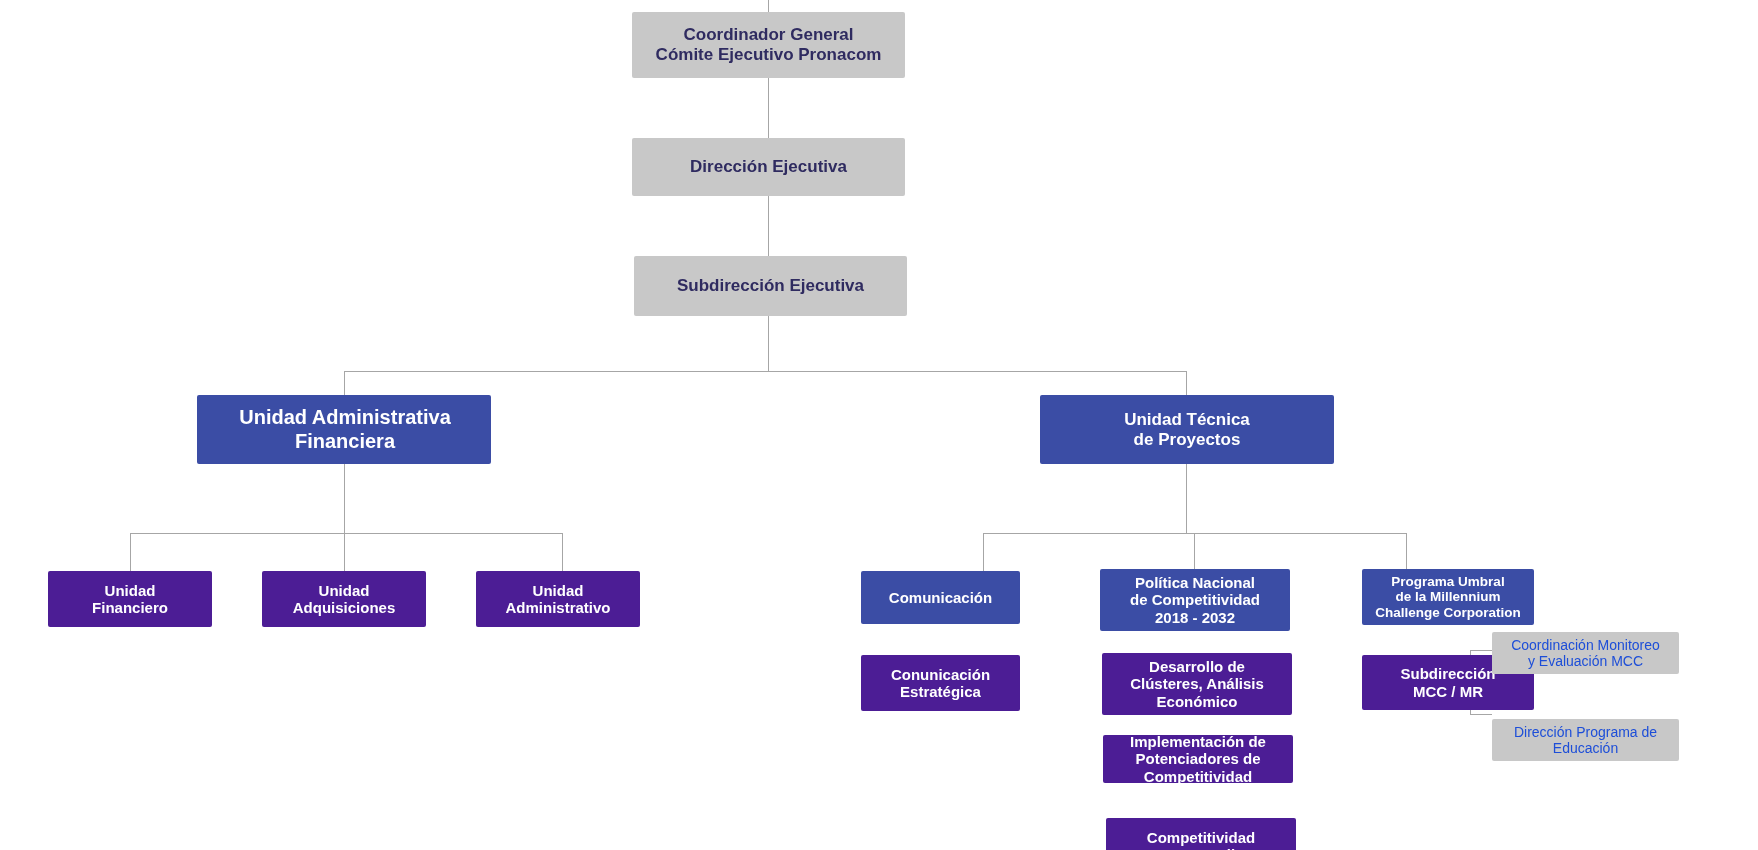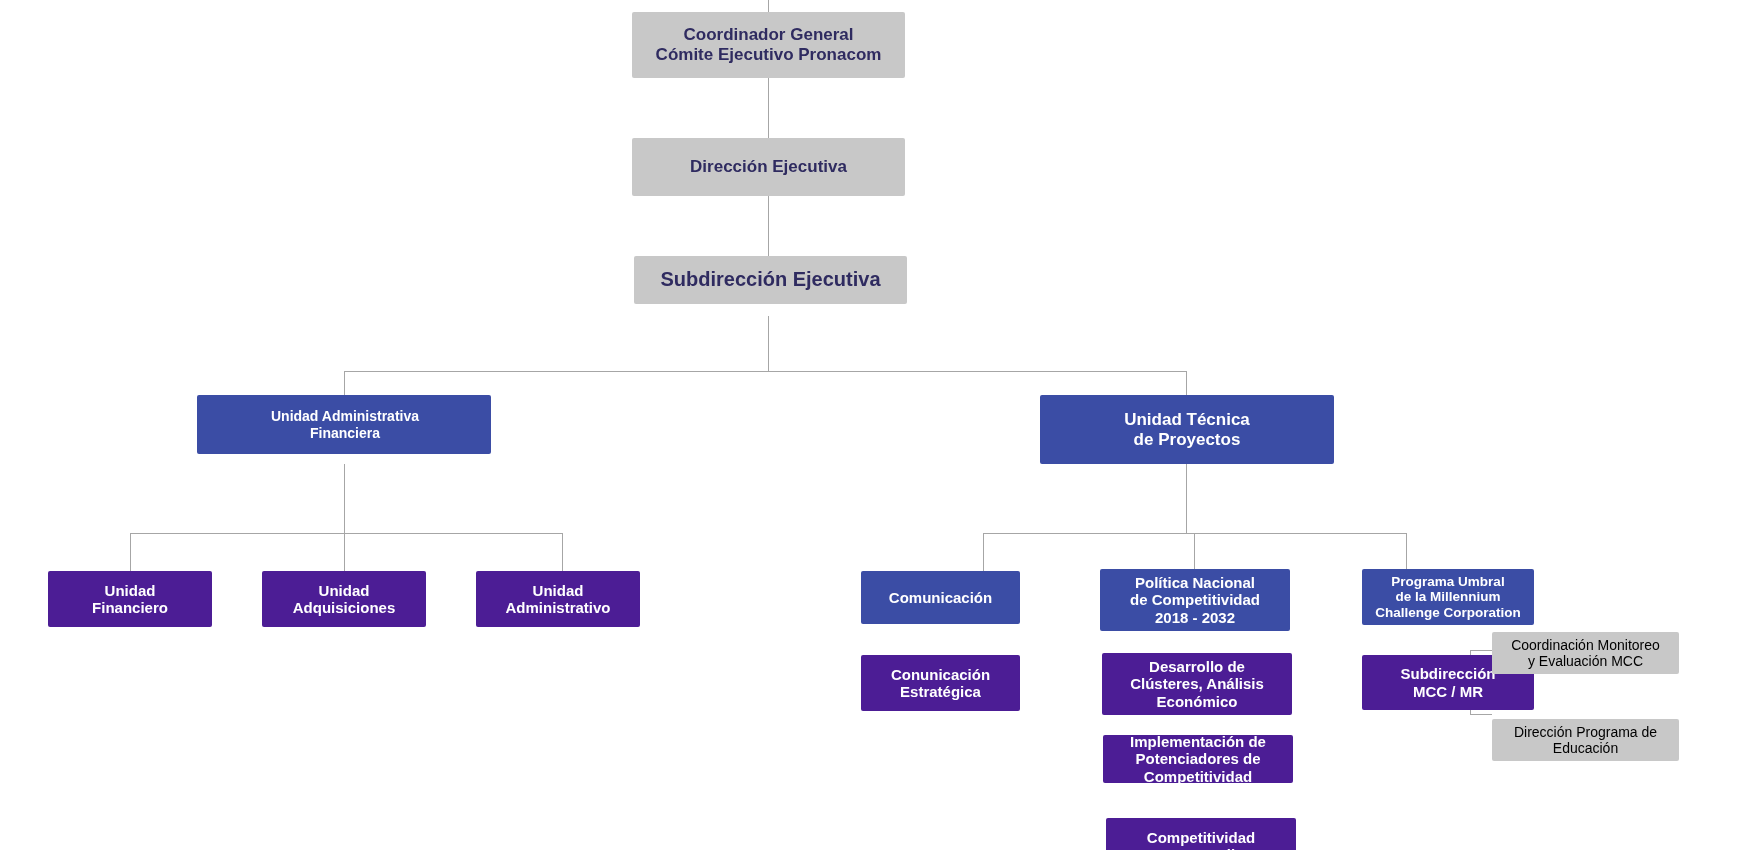--- a/index.html
+++ b/index.html
@@ -35,21 +35,21 @@
     padding: 2px 6px;
     z-index: 3;
   }
   .node.gray {
     background: #c8c8c8;
     color: #2f2b60;
     font-weight: bold;
   }
   .node.gray-plain {
     background: #c8c8c8;
-    color: #000000;
+    color: #1d4ed8;
     font-weight: normal;
   }
   .node.navy {
     background: #3b4da5;
     color: #ffffff;
     font-weight: bold;
   }
   .node.blue {
     background: #4c1d95;
     color: #ffffff;
@@ -108,23 +108,23 @@
   <div class="line v" style="left:1406px; top:533px; height:38px;"></div>
 
   <div class="bracket-stem" style="left:1448px; top:682px; width:22px;"></div>
   <div class="bracket" style="left:1470px; top:650px; width:22px; height:65px;"></div>
 
   <div class="node gray" style="left:632px; top:12px; width:273px; height:66px; font-size:17px;">Coordinador General
 Cómite Ejecutivo Pronacom</div>
 
   <div class="node gray" style="left:632px; top:138px; width:273px; height:58px; font-size:17px;">Dirección Ejecutiva</div>
 
-  <div class="node gray" style="left:634px; top:256px; width:273px; height:48px; font-size:20px;">Subdirección Ejecutiva</div>
+  <div class="node gray" style="left:634px; top:256px; width:273px; height:60px; font-size:17px;">Subdirección Ejecutiva</div>
 
-  <div class="node navy" style="left:197px; top:395px; width:294px; height:59px; font-size:14px;padding-left:8px;">Unidad Administrativa
+  <div class="node navy" style="left:197px; top:395px; width:294px; height:69px; font-size:20px;padding-left:8px;">Unidad Administrativa
 Financiera</div>
 
   <div class="node navy" style="left:1040px; top:395px; width:294px; height:69px; font-size:17px;">Unidad Técnica
 de Proyectos</div>
 
   <div class="node blue" style="left:48px; top:571px; width:164px; height:56px; font-size:15px;">Unidad
 Financiero</div>
 
   <div class="node blue" style="left:262px; top:571px; width:164px; height:56px; font-size:15px;">Unidad
 Adquisiciones</div>

